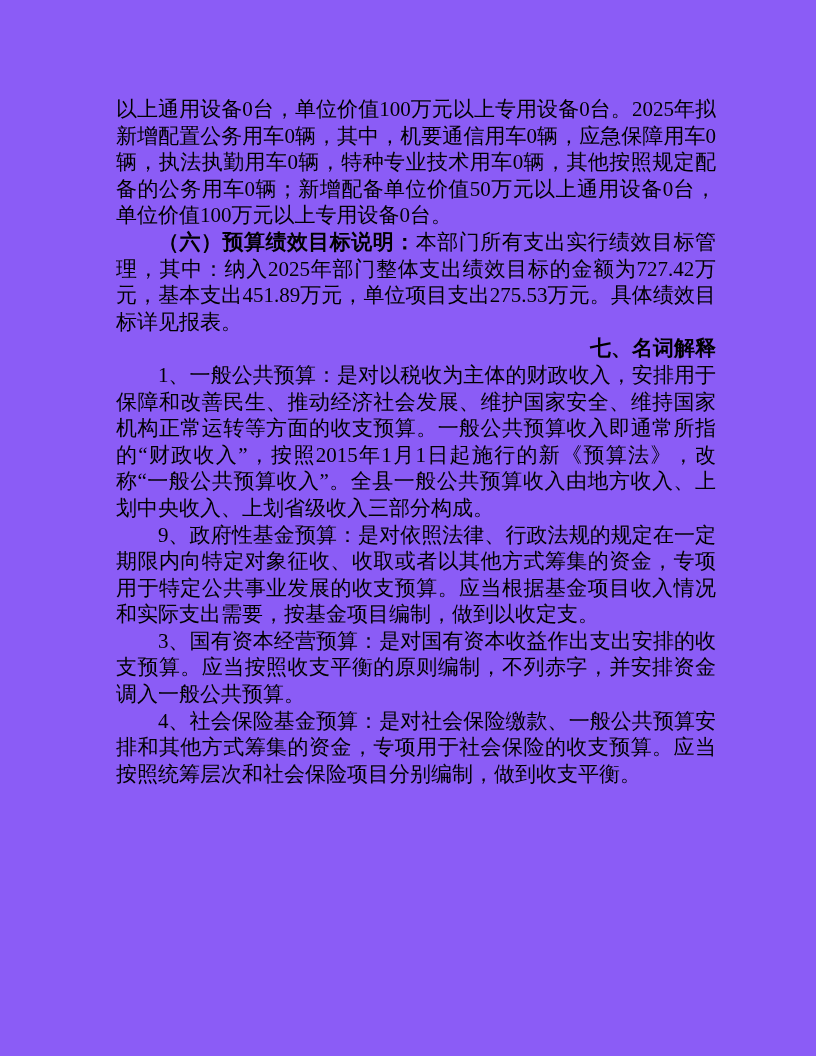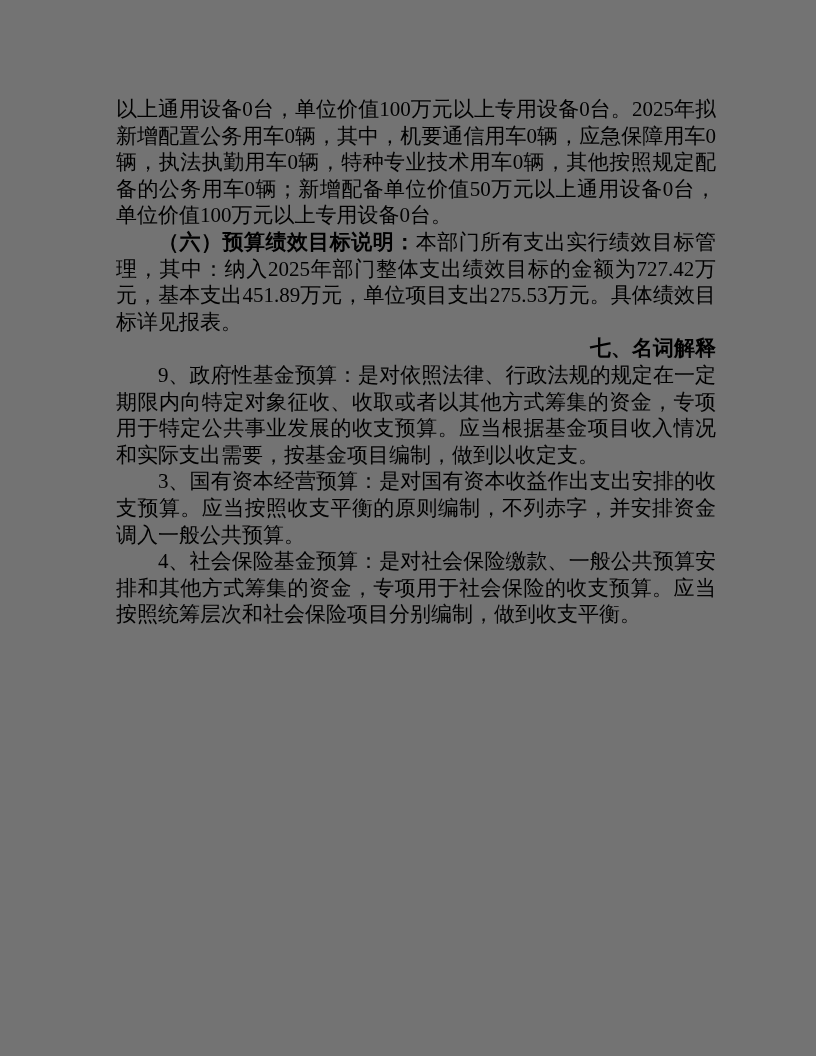--- a/index.html
+++ b/index.html
@@ -5,21 +5,21 @@
   html, body {
     margin: 0;
     padding: 0;
     background: #ffffff;
   }
   .page {
     position: relative;
     box-sizing: border-box;
     width: 816px;
     height: 1056px;
-    background: #737373;
+    background: #8b5cf6;
     padding: 96px 100px 0 116px;
     overflow: hidden;
     font-family: "Liberation Serif", "DejaVu Serif", serif;
     font-size: 21px;
     line-height: 26.6px;
     color: #000000;
   }
   .para {
     margin: 0;
     text-align: justify;
@@ -41,20 +41,21 @@
 <body>
 
 <div class="page">
 
   <p class="para no-indent">以上通用设备0台，单位价值100万元以上专用设备0台。2025年拟新增配置公务用车0辆，其中，机要通信用车0辆，应急保障用车0辆，执法执勤用车0辆，特种专业技术用车0辆，其他按照规定配备的公务用车0辆；新增配备单位价值50万元以上通用设备0台，单位价值100万元以上专用设备0台。</p>
 
   <p class="para"><span class="bold-lead">（六）预算绩效目标说明：</span><span>本部门所有支出实行绩效目标管理，其中：纳入2025年部门整体支出绩效目标的金额为727.42万元，基本支出451.89万元，单位项目支出275.53万元。具体绩效目标详见报表。</span></p>
 
   <p class="para heading">七、名词解释</p>
 
+  <p class="para">1、一般公共预算：是对以税收为主体的财政收入，安排用于保障和改善民生、推动经济社会发展、维护国家安全、维持国家机构正常运转等方面的收支预算。一般公共预算收入即通常所指的“财政收入”，按照2015年1月1日起施行的新《预算法》，改称“一般公共预算收入”。全县一般公共预算收入由地方收入、上划中央收入、上划省级收入三部分构成。</p>
 
   <p class="para">9、政府性基金预算：是对依照法律、行政法规的规定在一定期限内向特定对象征收、收取或者以其他方式筹集的资金，专项用于特定公共事业发展的收支预算。应当根据基金项目收入情况和实际支出需要，按基金项目编制，做到以收定支。</p>
 
   <p class="para">3、国有资本经营预算：是对国有资本收益作出支出安排的收支预算。应当按照收支平衡的原则编制，不列赤字，并安排资金调入一般公共预算。</p>
 
   <p class="para">4、社会保险基金预算：是对社会保险缴款、一般公共预算安排和其他方式筹集的资金，专项用于社会保险的收支预算。应当按照统筹层次和社会保险项目分别编制，做到收支平衡。</p>
 
 
 
 </div>

